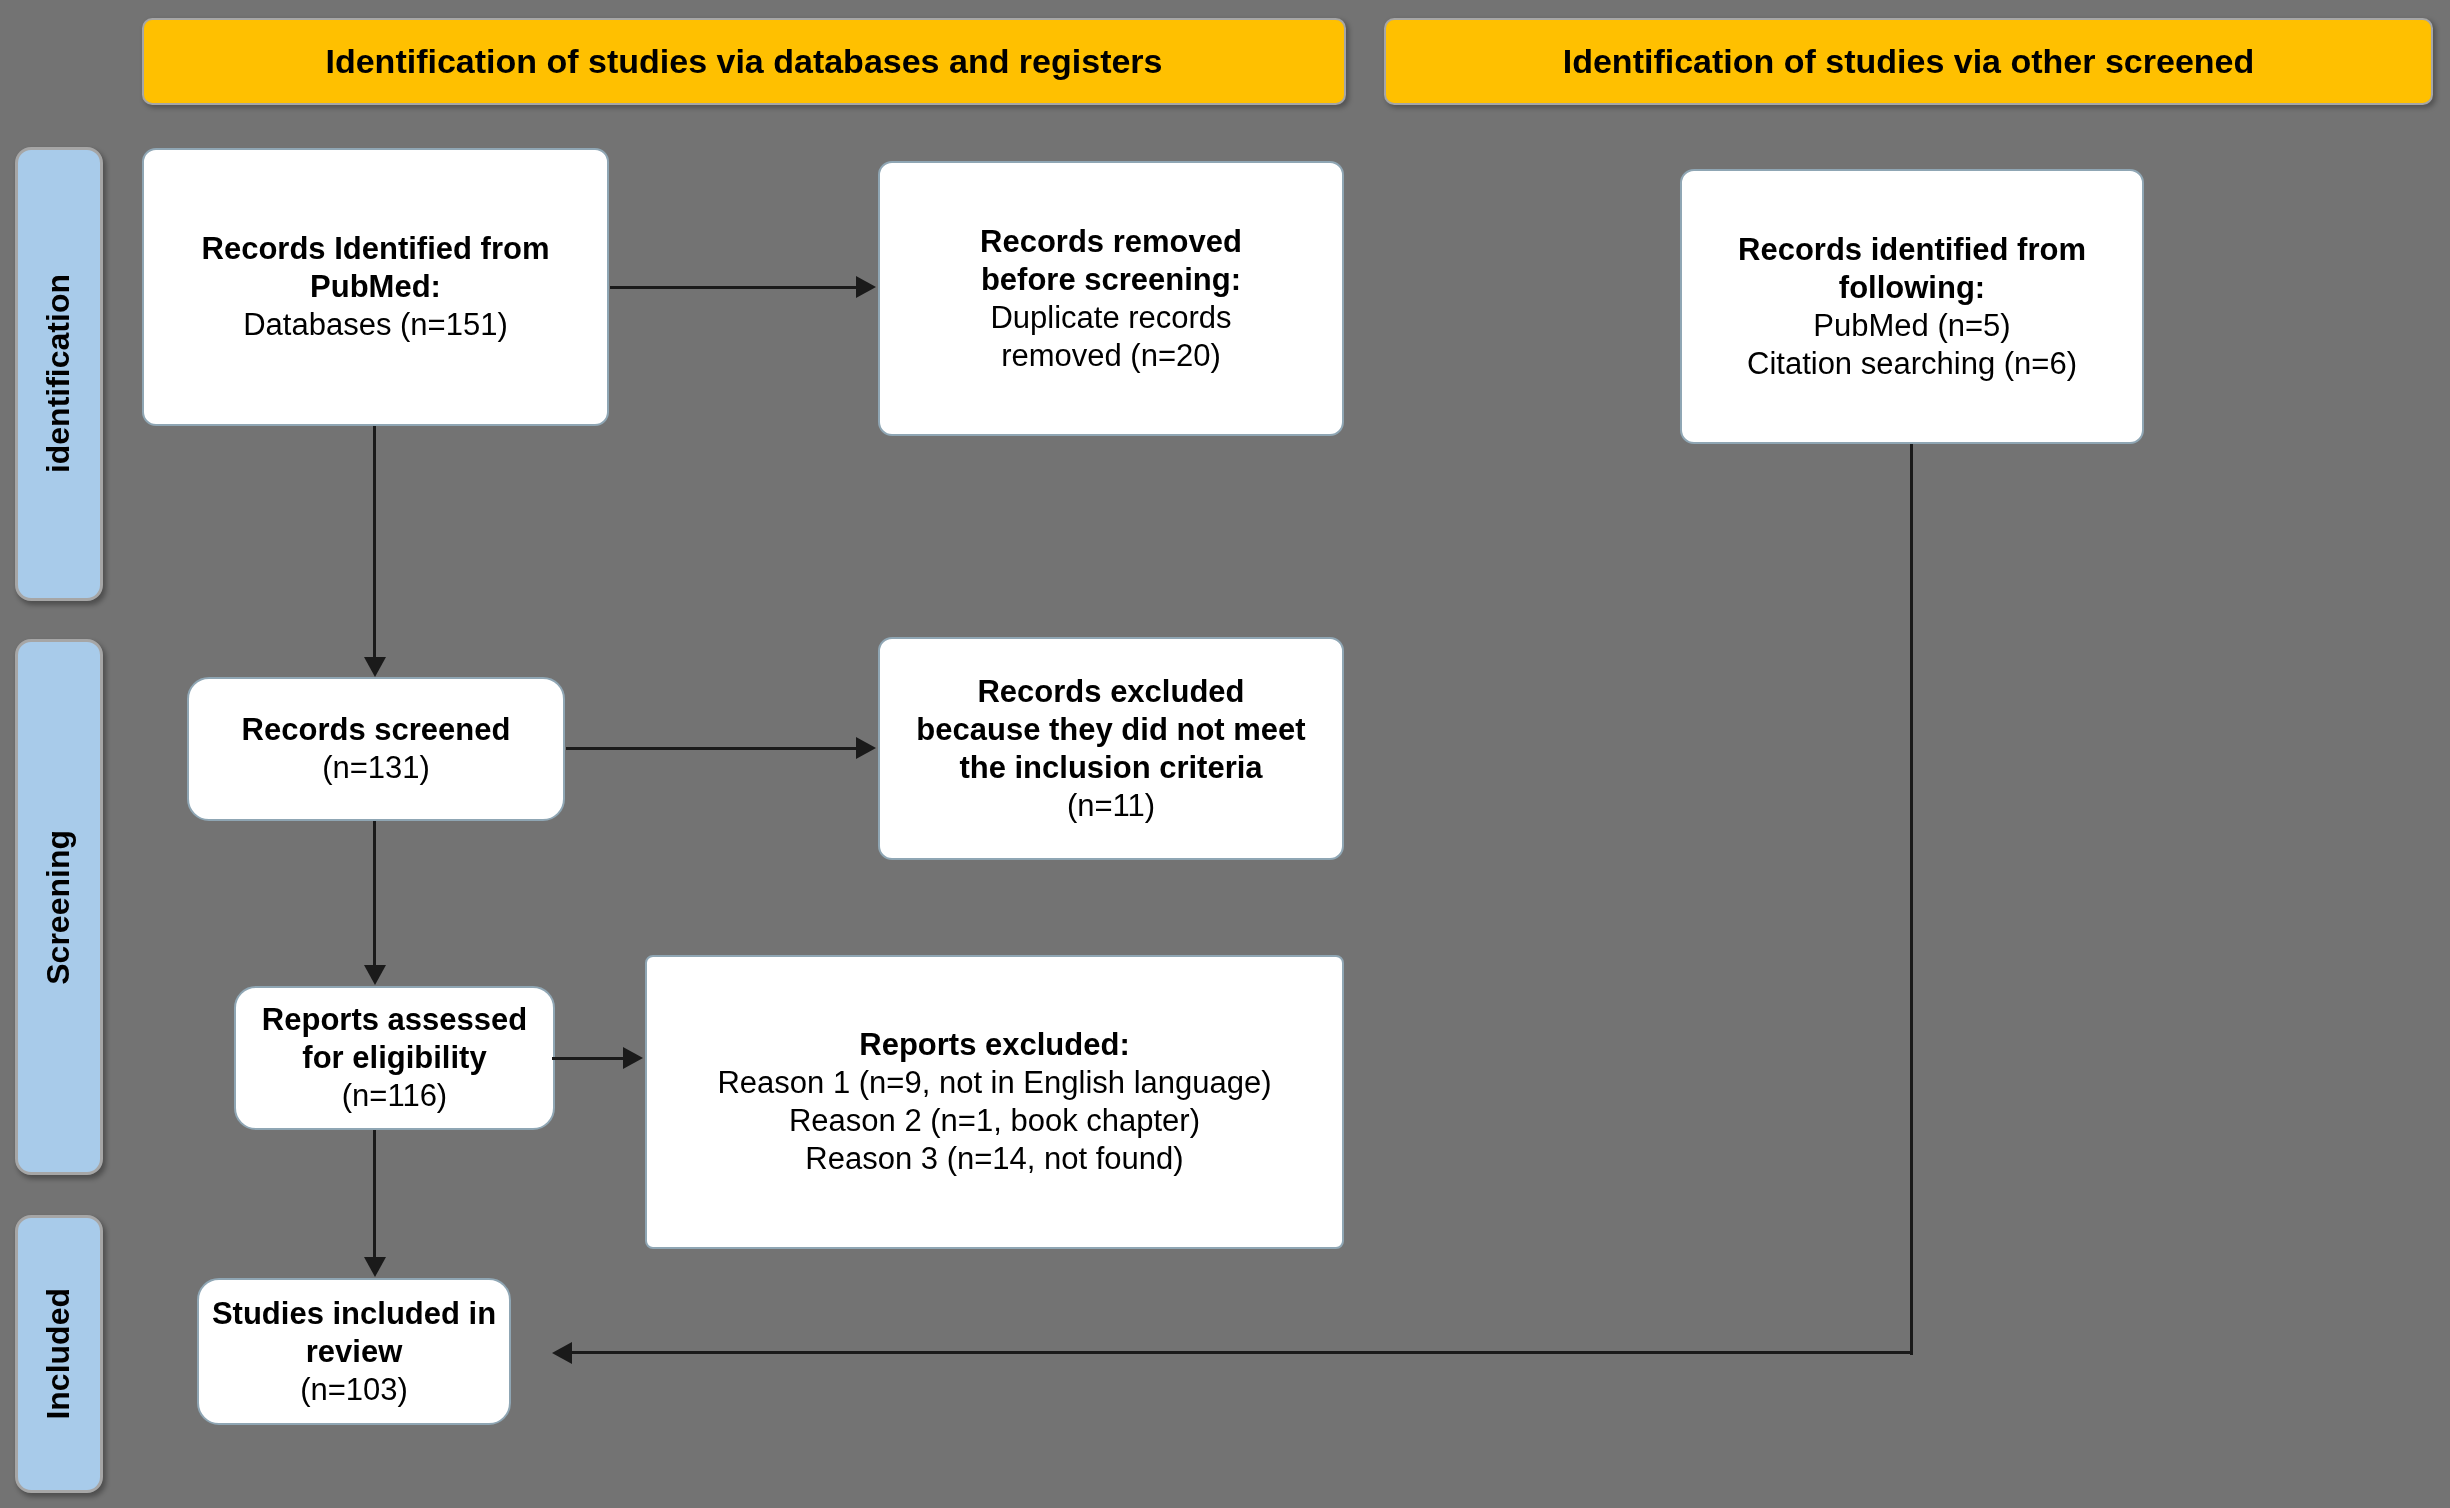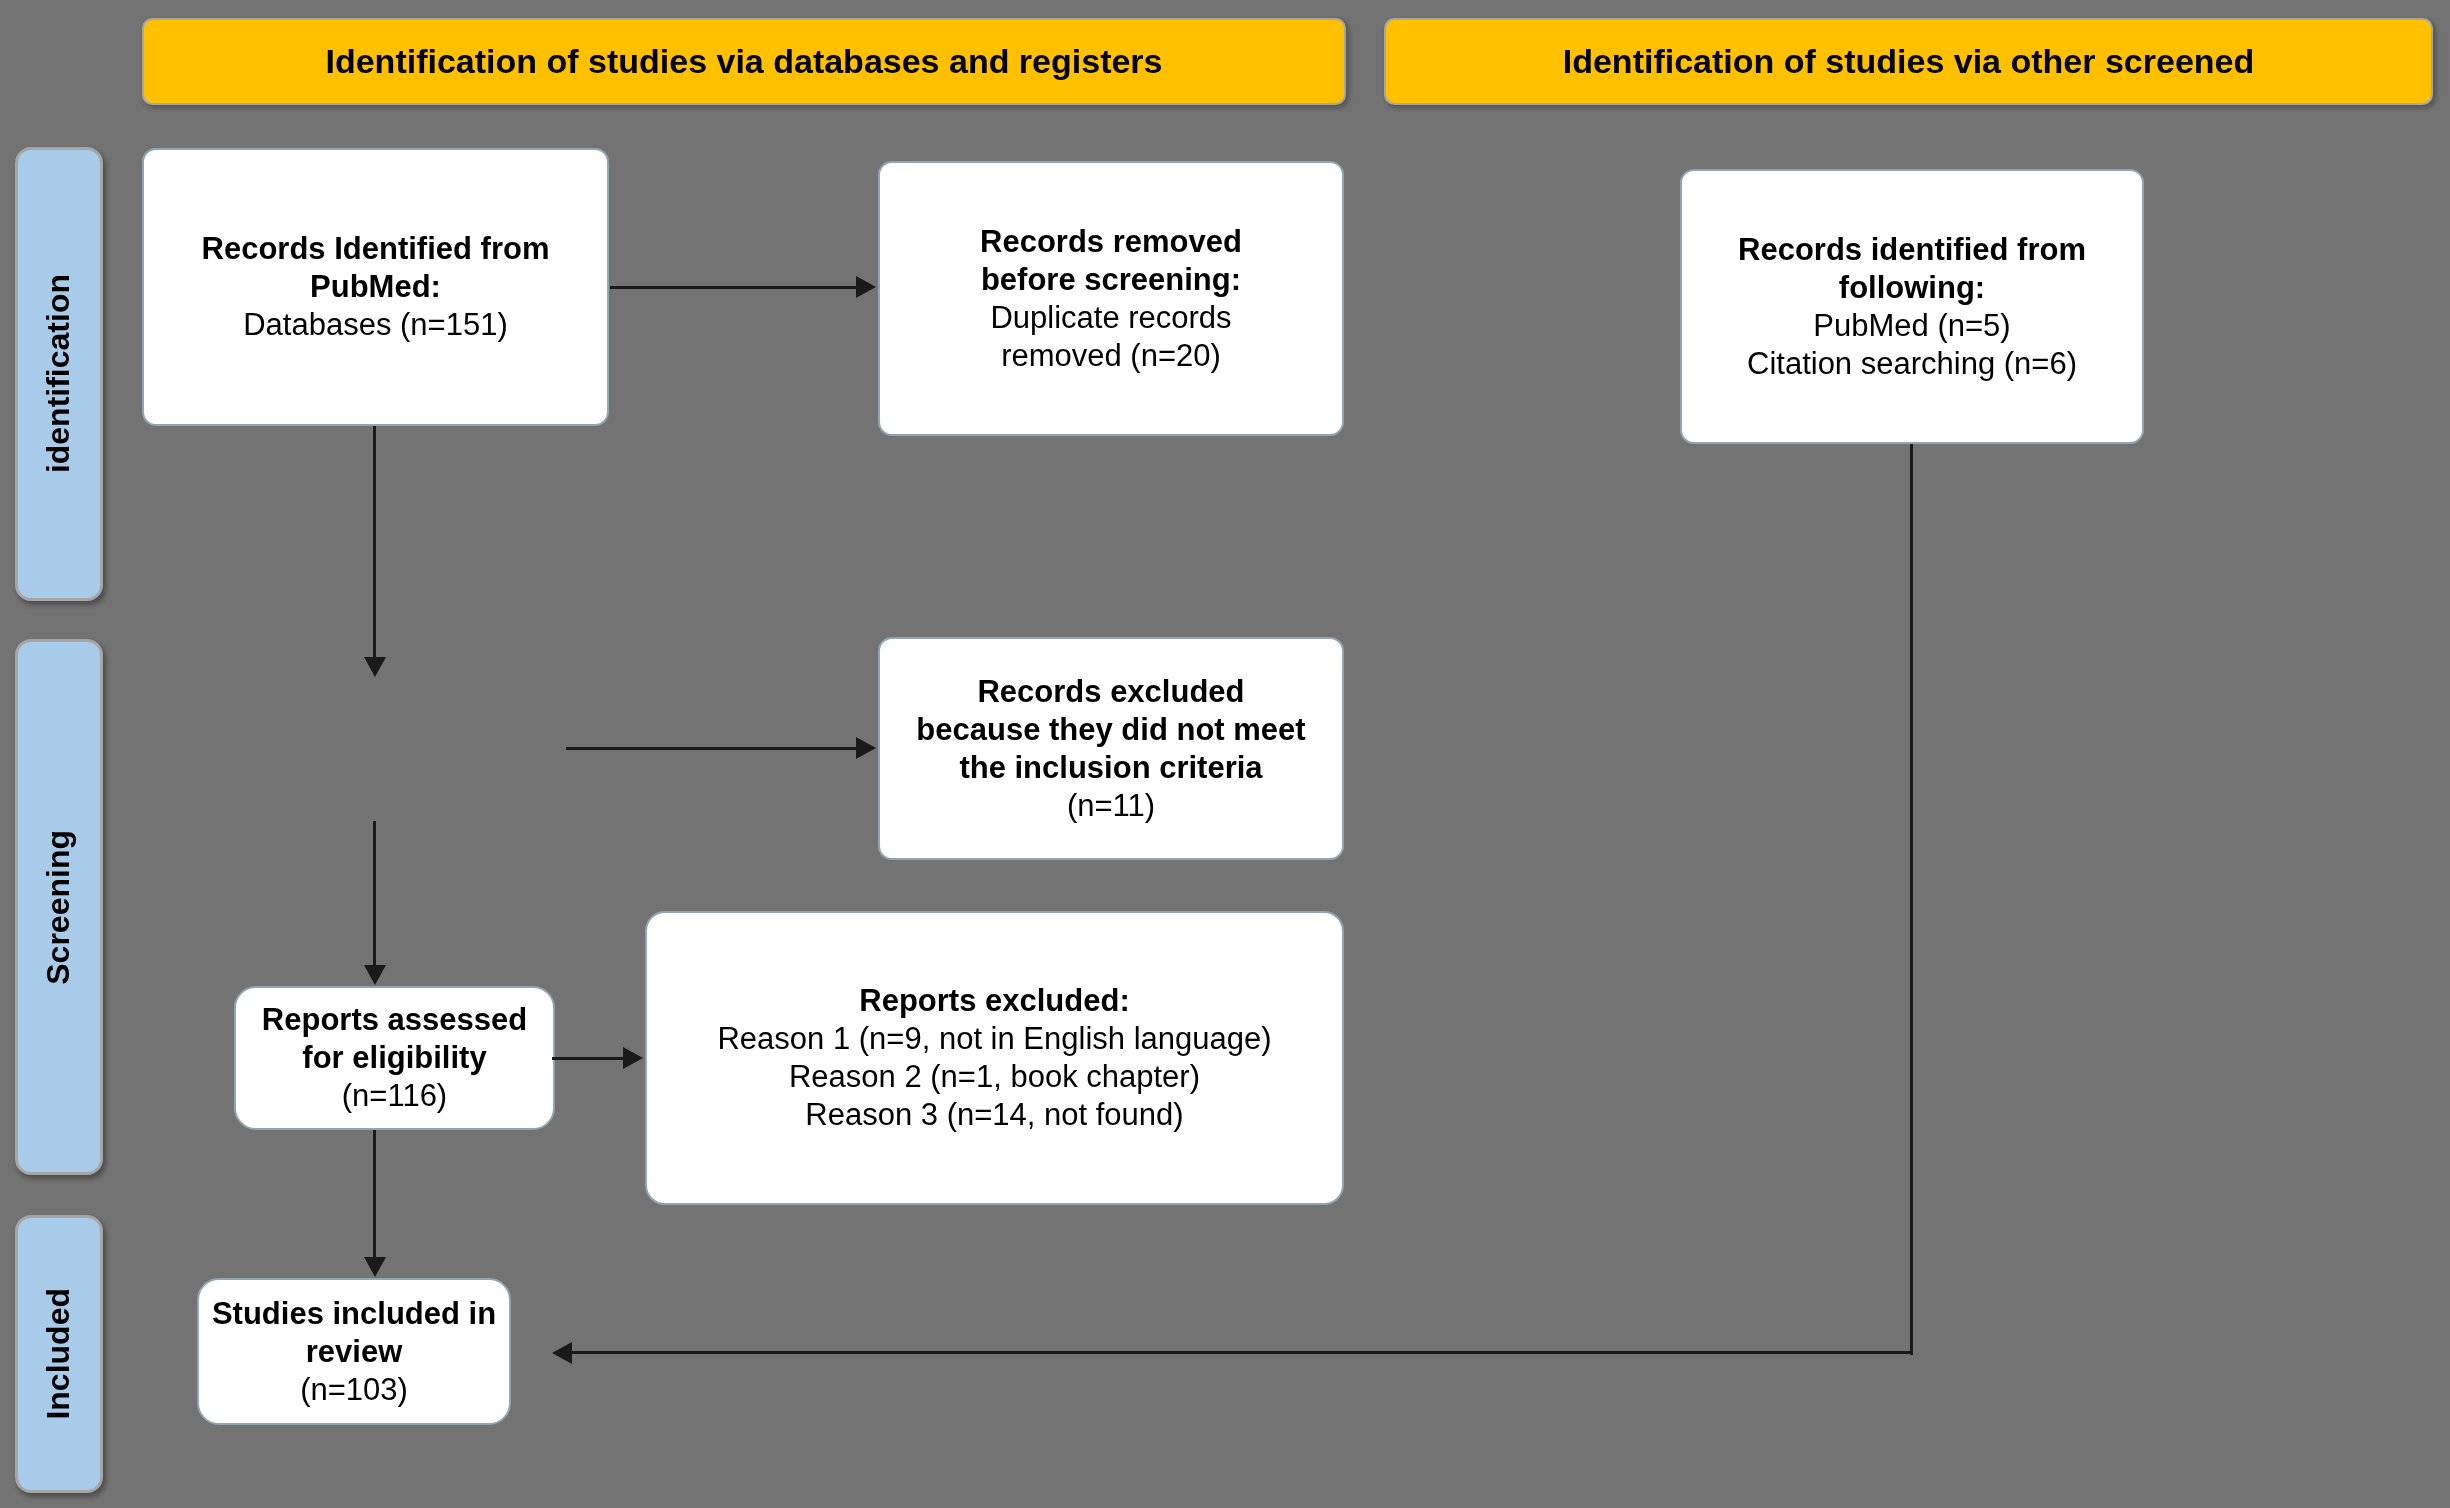--- a/index.html
+++ b/index.html
@@ -34,21 +34,21 @@
   
   .fbox {
     position:absolute; box-sizing:border-box;
     background:#ffffff; border:2.2px solid #8FA6B4; border-radius:14px;
     display:flex; flex-direction:column; align-items:center; justify-content:center;
     text-align:center; font-size:31px; line-height:38px; padding:0 14.7px;
   }
   .fbox .t { font-weight:bold; white-space:nowrap; }
   .fbox .d { font-weight:normal; white-space:nowrap; }
   .r30 { border-radius:22px; }
-  .r44 { border-radius:20px; }
+  .r44 { border-radius:8px;margin-top:44px; }
 
   
   .lh { position:absolute; height:2.9px; background:#1A1A1A; }
   .lv { position:absolute; width:2.9px; background:#1A1A1A; }
   .ah { position:absolute; width:0; height:0; }
   .ah.right { border-top:11px solid transparent; border-bottom:11px solid transparent; border-left:20.6px solid #1A1A1A; }
   .ah.down  { border-left:11px solid transparent; border-right:11px solid transparent; border-top:20.6px solid #1A1A1A; }
   .ah.left  { border-top:11px solid transparent; border-bottom:11px solid transparent; border-right:20.6px solid #1A1A1A; }
 </style>
 </head>
@@ -86,20 +86,24 @@
     <div class="d">removed (n=20)</div>
   </div>
 
   <div class="fbox" style="left:1680px; top:169px; width:464px; height:275px;">
     <div class="t">Records identified from</div>
     <div class="t">following:</div>
     <div class="d">PubMed (n=5)</div>
     <div class="d">Citation searching (n=6)</div>
   </div>
 
+  <div class="fbox r30" style="left:187px; top:677px; width:378px; height:144px;">
+    <div class="t">Records screened</div>
+    <div class="d">(n=131)</div>
+  </div>
 
   <div class="fbox" style="left:878px; top:637px; width:466px; height:223px;">
     <div class="t">Records excluded</div>
     <div class="t">because they did not meet</div>
     <div class="t">the inclusion criteria</div>
     <div class="d">(n=11)</div>
   </div>
 
   <div class="fbox r30" style="left:197px; top:986px; width:321px; height:144px;margin-left:37px;">
     <div class="t">Reports assessed</div>

